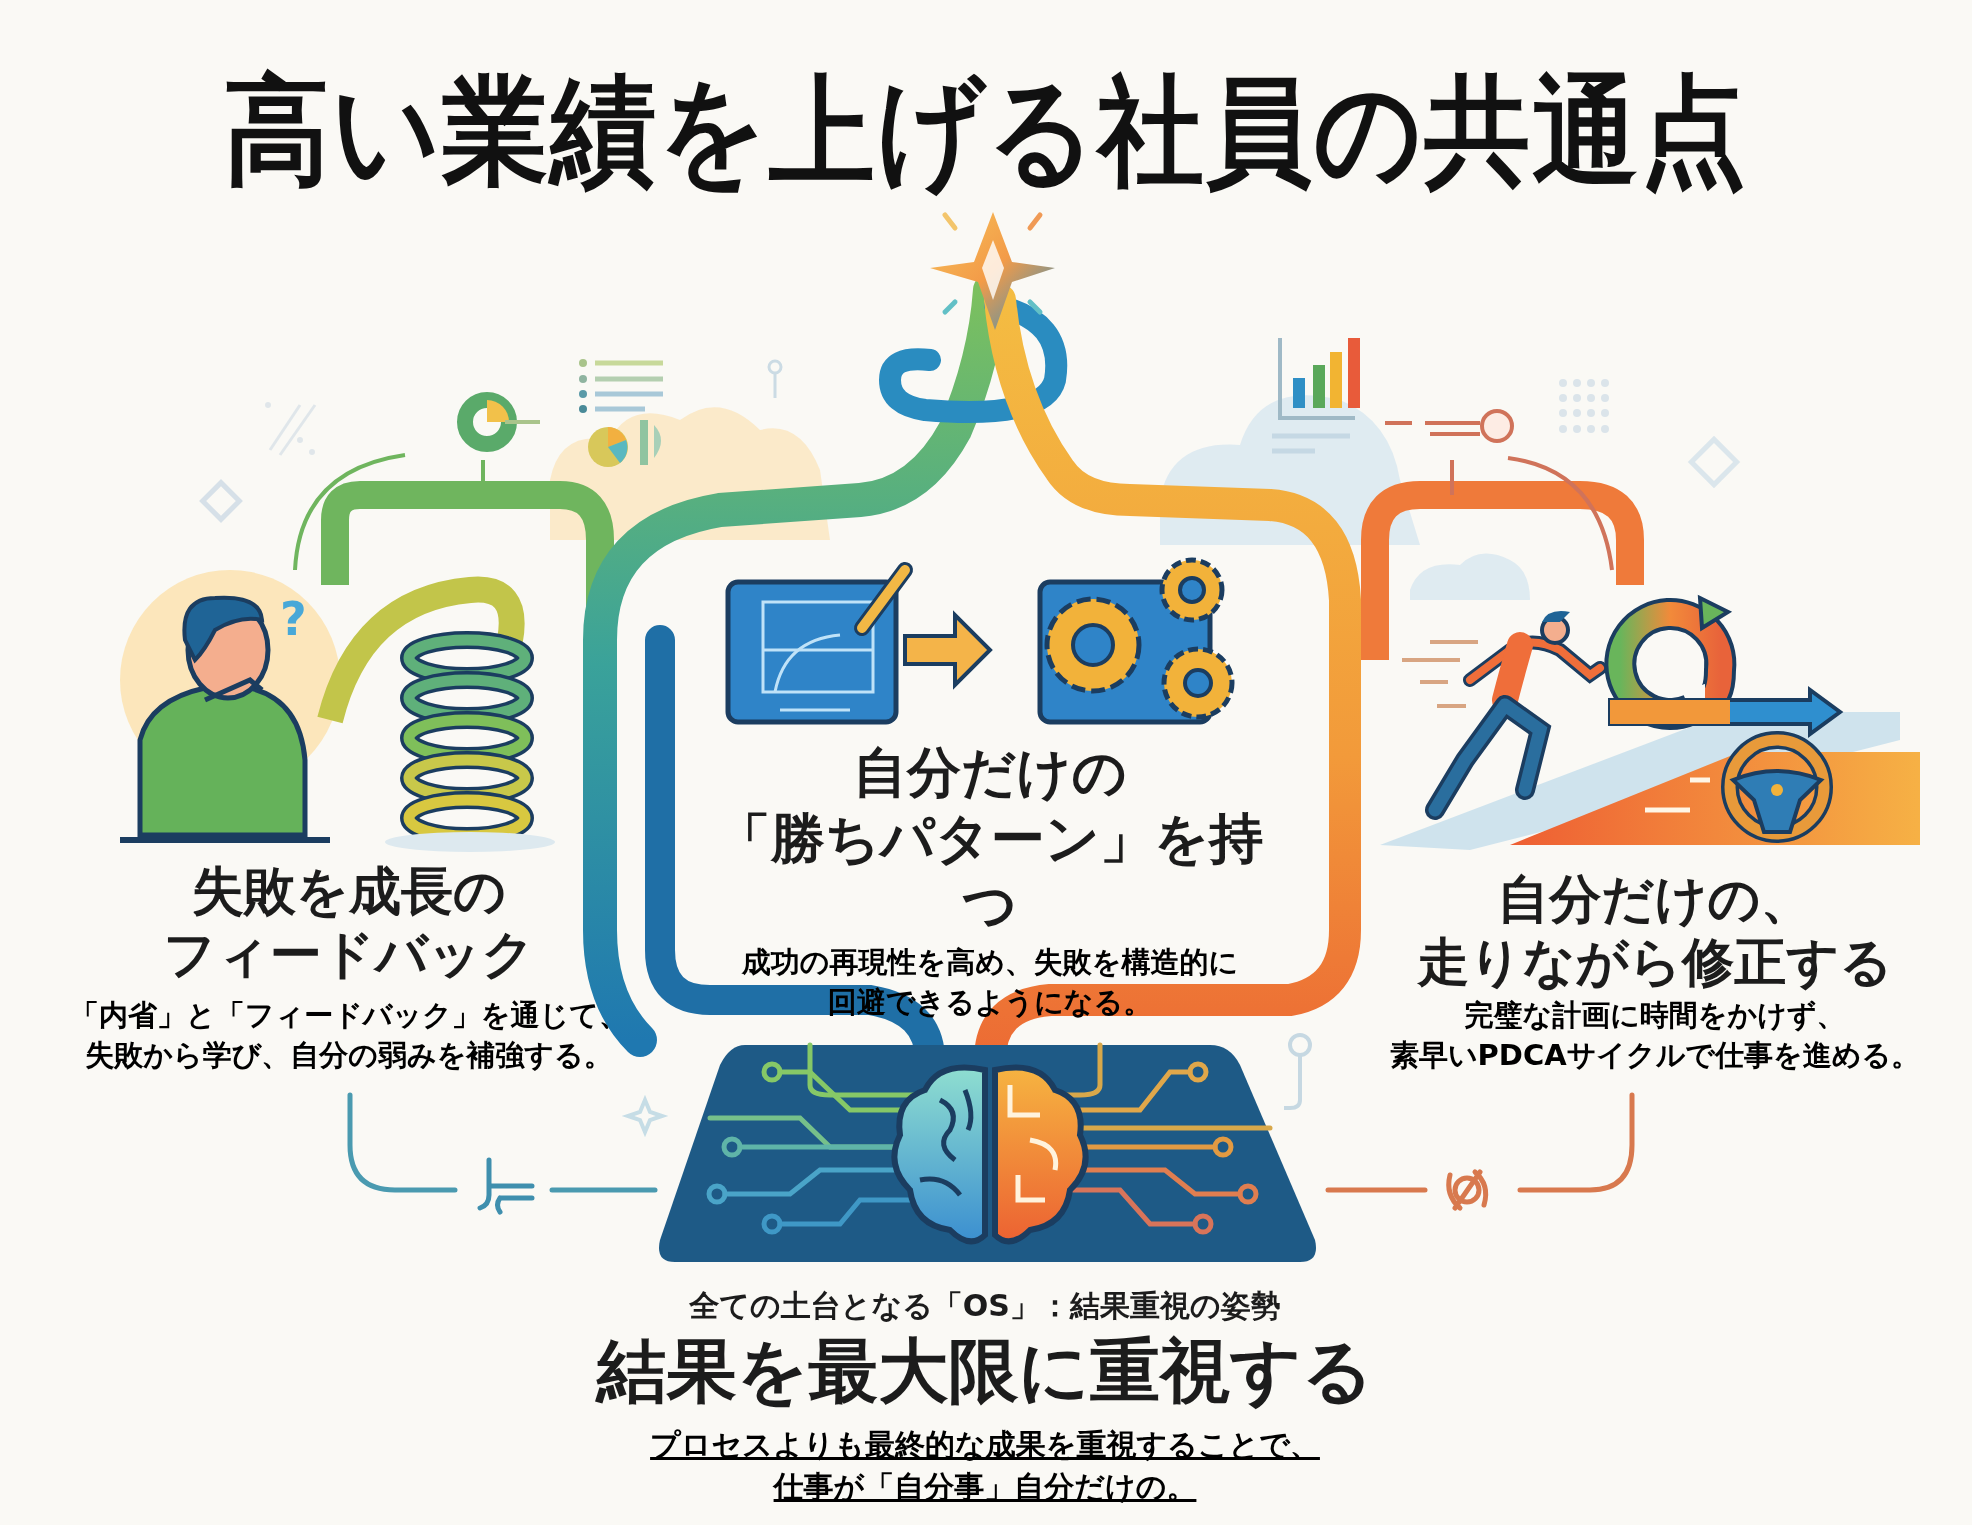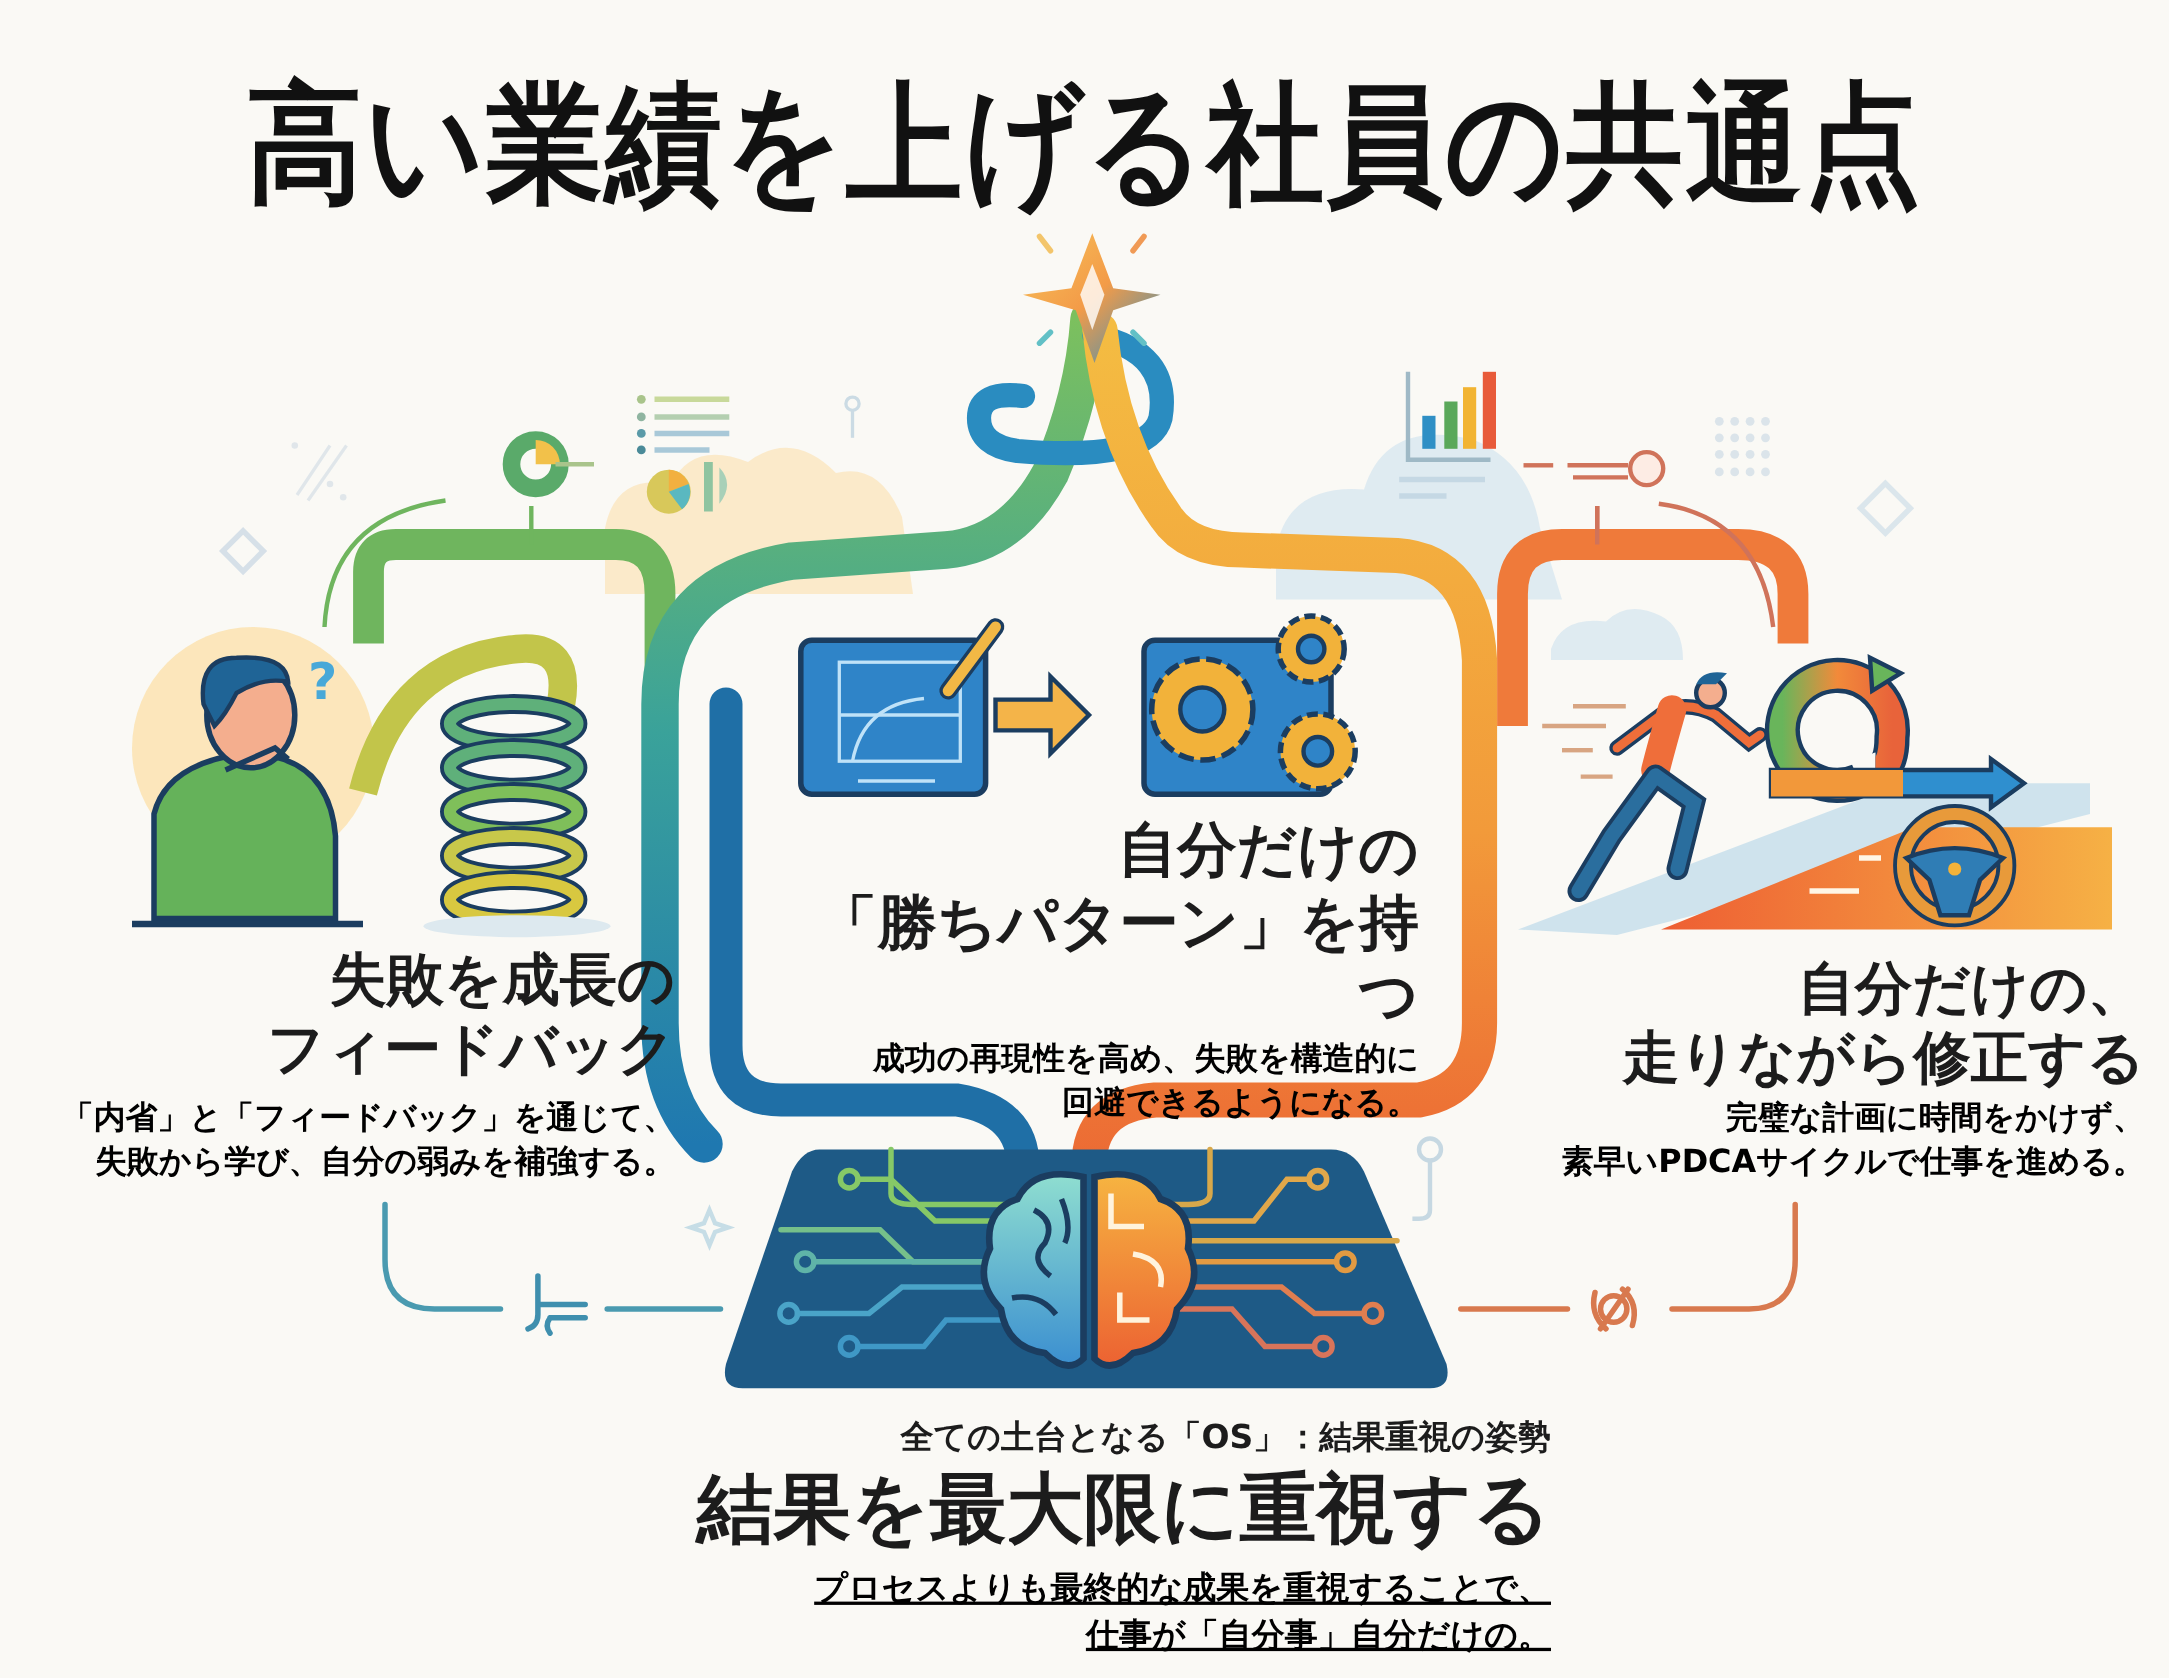--- a/index.html
+++ b/index.html
@@ -10,24 +10,24 @@
     color: #1a1a1a;
     position: relative;
   }
   .canvas { position: absolute; left: 0; top: 0; width: 1972px; height: 1525px; }
   .title {
     position: absolute; left: 0; top: 52px; width: 1972px;
     text-align: center; font-size: 106px; font-weight: bold;
     letter-spacing: 2px; color: #111;
     transform: scaleY(1.12); transform-origin: top center;
   }
-  .block { position: absolute; text-align: right; color: #1c1c1c; }
+  .block { position: absolute; text-align: center; color: #1c1c1c; }
   .heading { font-weight: bold; line-height: 1.22; }
   .desc { font-weight: bold; line-height: 1.4; color: #000000; }
-  #left-block { left: 54px; top: 860px; width: 560px; }
+  #left-block { left: 69px; top: 860px; width: 560px; }
   #left-block .heading { font-size: 52px; }
   #left-block .desc { font-size: 29px; margin-top: 8px; }
   #center-block { left: 690px; top: 740px; width: 600px; }
   #center-block .heading { font-size: 54px; }
   #center-block .desc { font-size: 29px; margin-top: 4px; }
   #right-block { left: 1360px; top: 868px; width: 590px; }
   #right-block .heading { font-size: 52px; }
   #right-block .desc { font-size: 29px; margin-top: 0; }
   #bottom-block { left: 560px; top: 1286px; width: 850px; }
   #bottom-block .kicker { font-size: 30px; font-weight: bold; }

